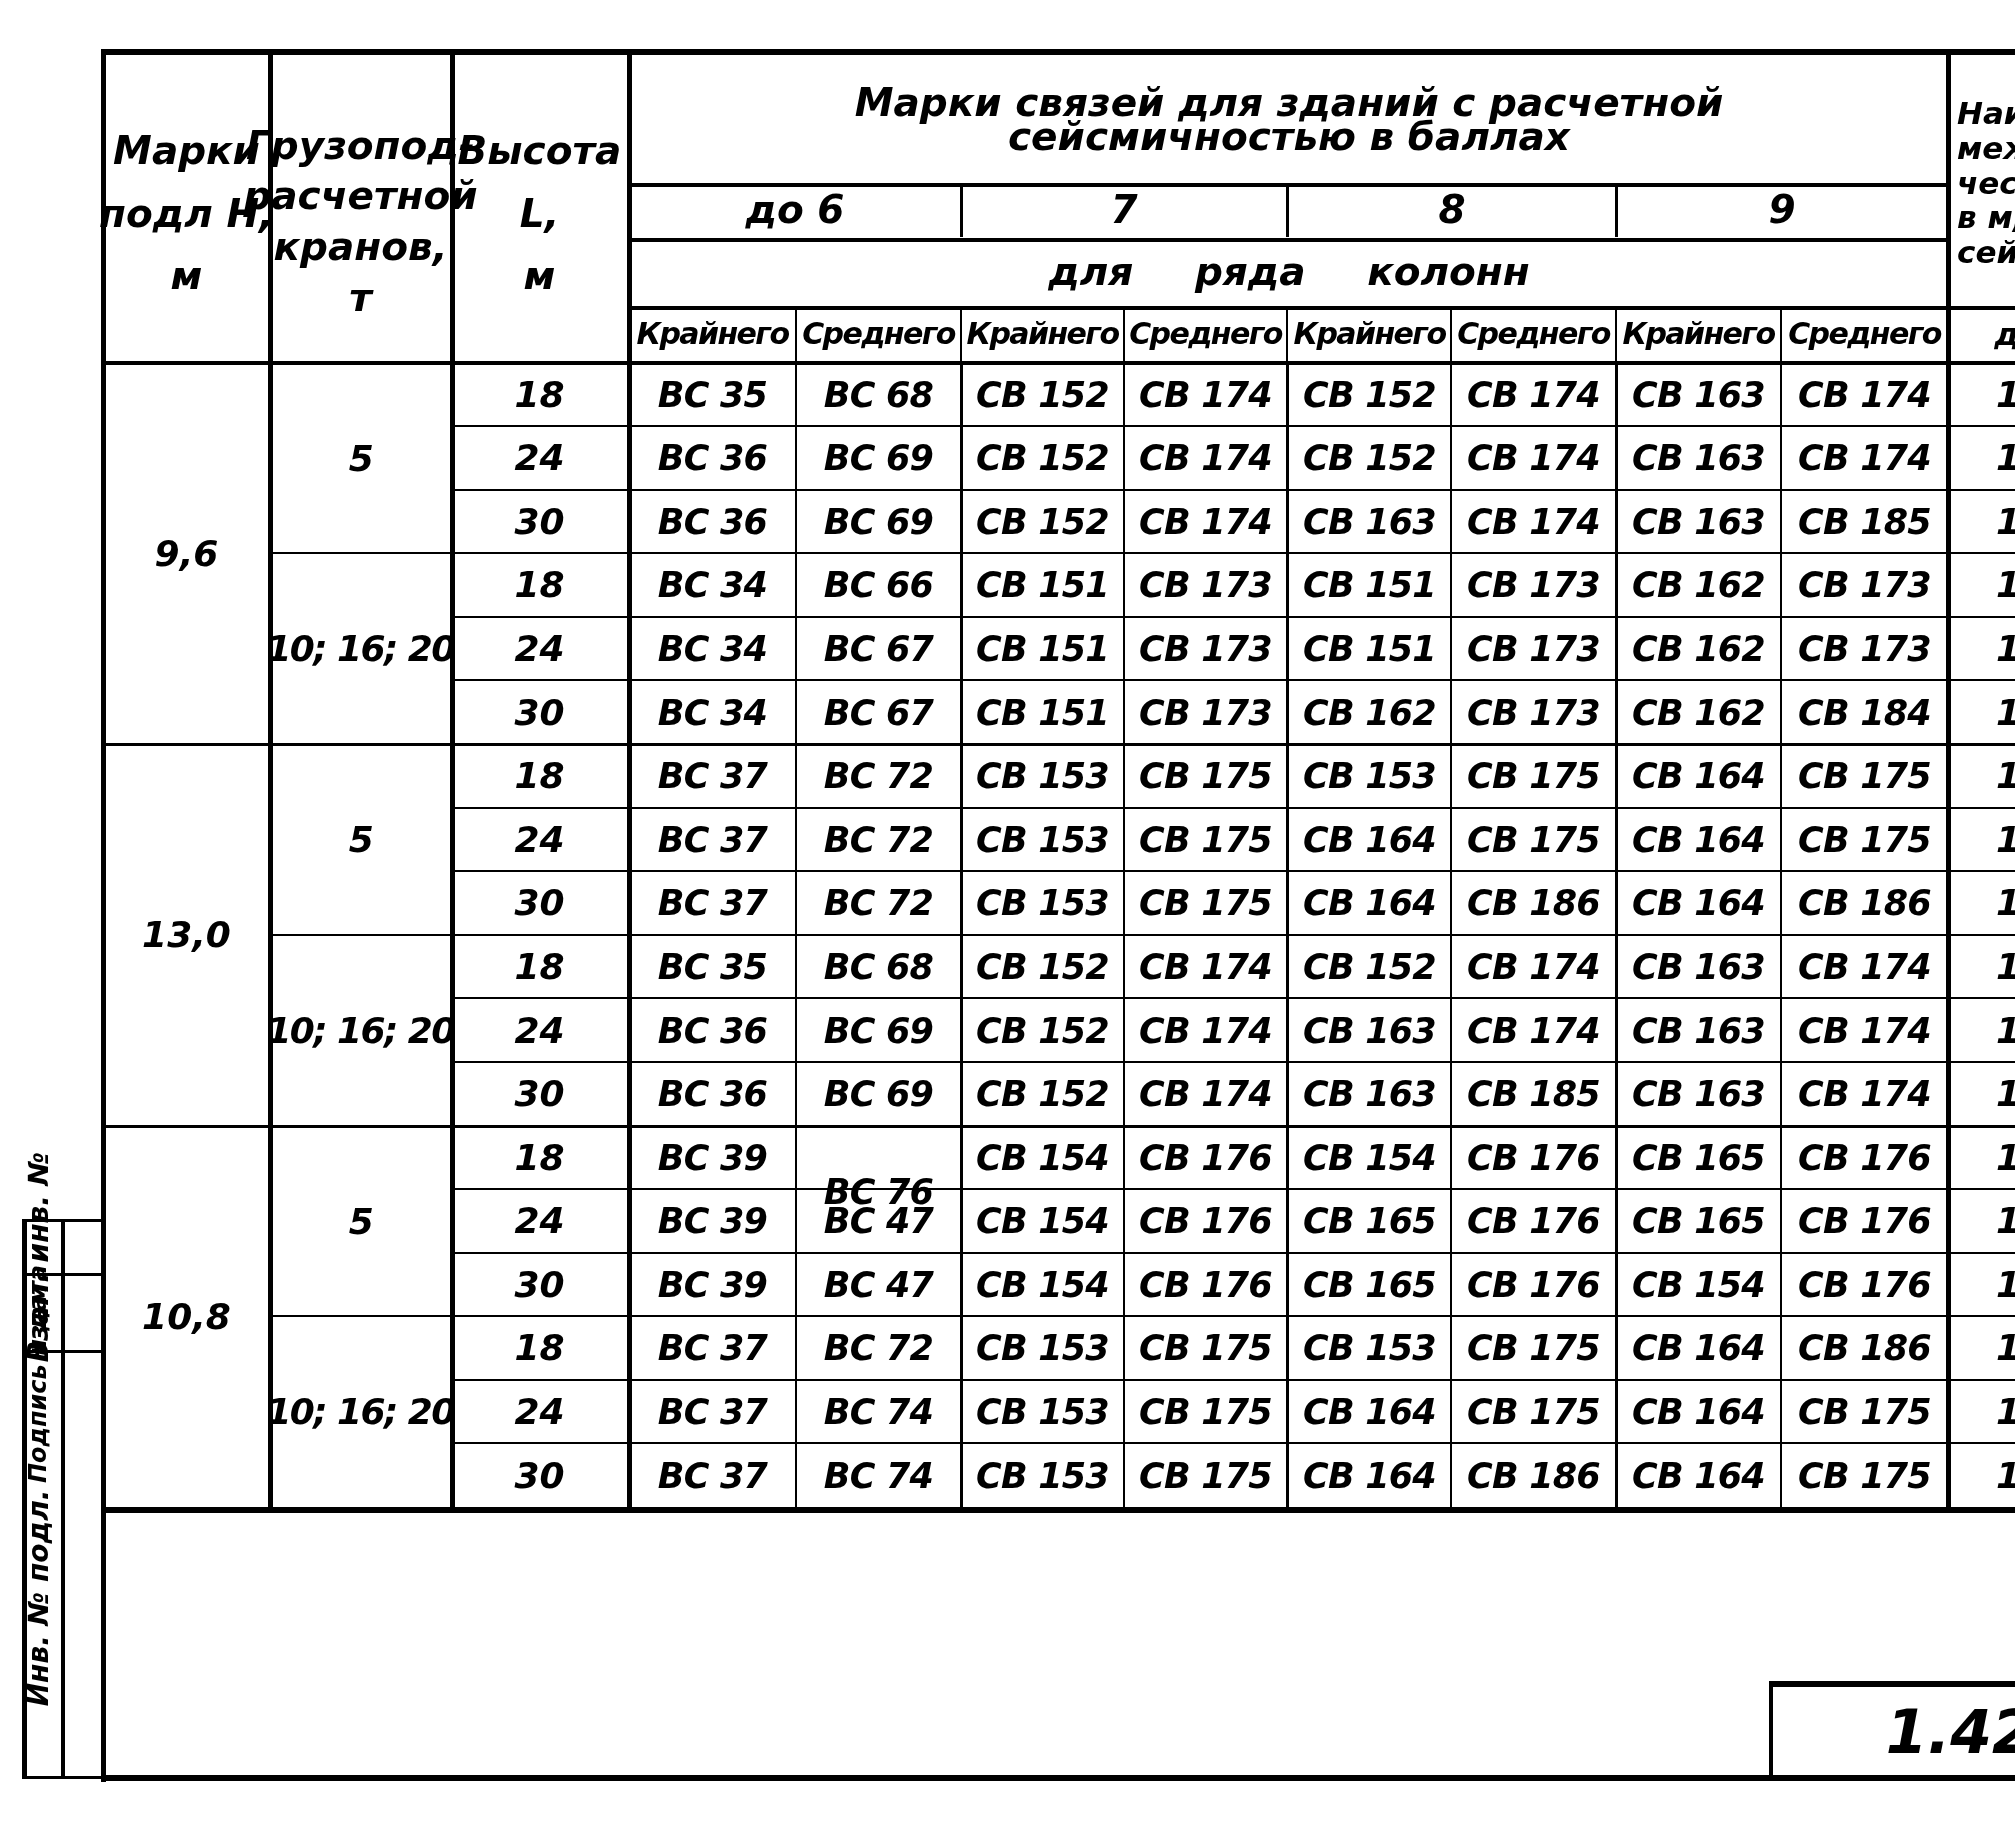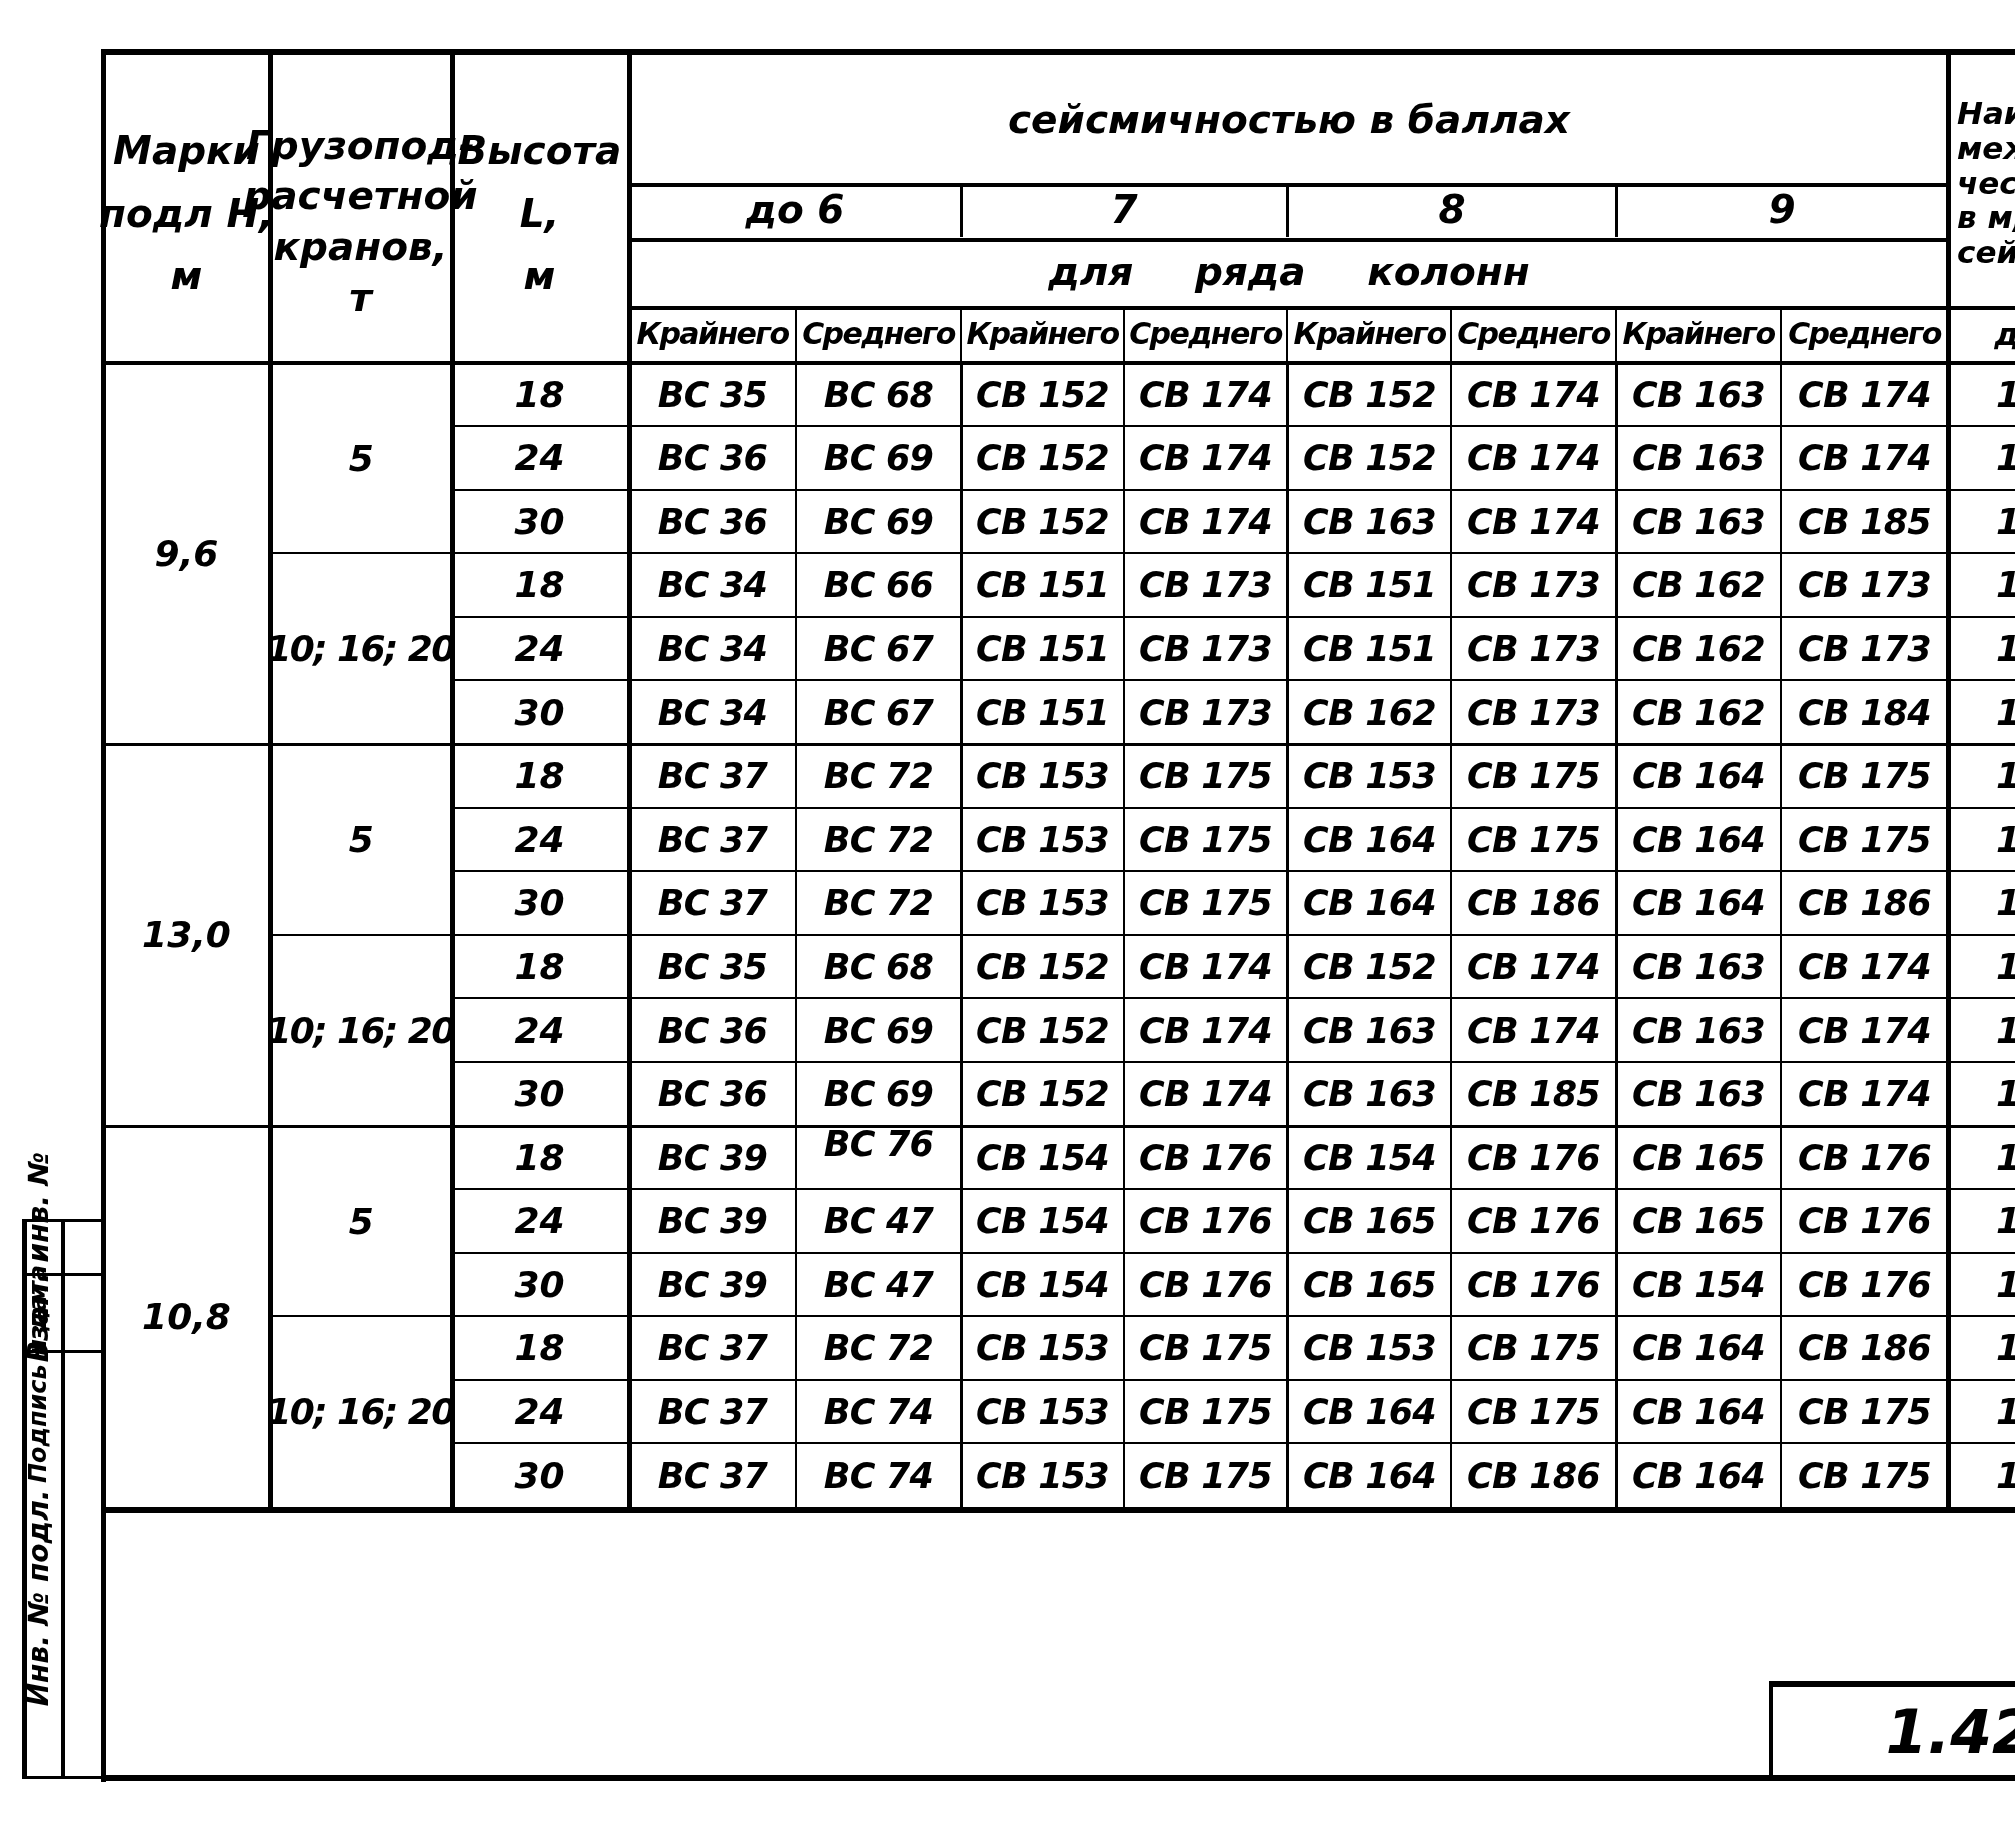--- a/index.html
+++ b/index.html
@@ -47,20 +47,21 @@
       <span>кранов,</span>
       <span>т</span>
     </div>
     <div class="cell-text hand hdr" style="left: 455px; top: 69px; width: 169px; height: 290px; flex-direction: column; line-height: 1.6;">
       <span>Высота</span>
       <span>L,</span>
       <span>м</span>
     </div>
     <div class="hline" style="left: 629px; top: 183px; width: 1320px; height: 4px;"></div>
     <div class="cell-text hand hdr" style="left: 629px; top: 60px; width: 1320px; height: 119px; flex-direction: column; line-height: 0.85;">
+      <span>Марки связей для зданий с расчетной</span>
       <span>сейсмичностью в баллах</span>
     </div>
     <div class="hline" style="left: 629px; top: 238px; width: 1320px; height: 4px;"></div>
     <div class="cell-text hand hdr" style="left: 629px; top: 183px; width: 332px; height: 54px;">до 6</div>
     <div class="vline" style="left: 960px; top: 183px; width: 2.8px; height: 54px;"></div>
     <div class="cell-text hand hdr" style="left: 961px; top: 183px; width: 326px; height: 54px;">7</div>
     <div class="vline" style="left: 1286px; top: 183px; width: 2.8px; height: 54px;"></div>
     <div class="cell-text hand hdr" style="left: 1288px; top: 183px; width: 328px; height: 54px;">8</div>
     <div class="vline" style="left: 1615px; top: 183px; width: 2.8px; height: 54px;"></div>
     <div class="cell-text hand hdr" style="left: 1616px; top: 183px; width: 332px; height: 54px;">9</div>
@@ -232,21 +233,21 @@
     <div class="cell-text hand mark" style="left: 1288px; top: 1062px; width: 163px; height: 64px;">СВ 163</div>
     <div class="cell-text hand mark" style="left: 1451px; top: 1062px; width: 165px; height: 64px;">СВ 185</div>
     <div class="cell-text hand mark" style="left: 1616px; top: 1062px; width: 165px; height: 64px;">СВ 163</div>
     <div class="cell-text hand mark" style="left: 1781px; top: 1062px; width: 167px; height: 64px;">СВ 174</div>
     <div class="cell-text hand num" style="left: 1949px; top: 1062px; width: 169px; height: 64px;">156</div>
     <div class="cell-text hand num" style="left: 103px; top: 1126px; width: 167px; height: 382px;">10,8</div>
     <div class="hline" style="left: 103px; top: 1125px; width: 2508px; height: 3.2px;"></div>
     <div class="cell-text hand num" style="left: 270px; top: 1126px; width: 181px; height: 191px; letter-spacing: -1.6px;">5</div>
     <div class="cell-text hand num" style="left: 451px; top: 1126px; width: 177px; height: 64px;">18</div>
     <div class="cell-text hand mark" style="left: 629px; top: 1126px; width: 167px; height: 64px;">ВС 39</div>
-    <div class="cell-text hand mark" style="left: 796px; top: 1106px; width: 165px; height: 76px;">ВС 76</div>
+    <div class="cell-text hand mark" style="left: 796px; top: 1154px; width: 165px; height: 76px;">ВС 76</div>
     <div class="cell-text hand mark" style="left: 961px; top: 1126px; width: 163px; height: 64px;">СВ 154</div>
     <div class="cell-text hand mark" style="left: 1124px; top: 1126px; width: 163px; height: 64px;">СВ 176</div>
     <div class="cell-text hand mark" style="left: 1288px; top: 1126px; width: 163px; height: 64px;">СВ 154</div>
     <div class="cell-text hand mark" style="left: 1451px; top: 1126px; width: 165px; height: 64px;">СВ 176</div>
     <div class="cell-text hand mark" style="left: 1616px; top: 1126px; width: 165px; height: 64px;">СВ 165</div>
     <div class="cell-text hand mark" style="left: 1781px; top: 1126px; width: 167px; height: 64px;">СВ 176</div>
     <div class="cell-text hand num" style="left: 1949px; top: 1126px; width: 169px; height: 64px;">156</div>
     <div class="hline" style="left: 451px; top: 1188px; width: 2159px; height: 2.4px;"></div>
     <div class="cell-text hand num" style="left: 451px; top: 1189px; width: 177px; height: 64px;">24</div>
     <div class="cell-text hand mark" style="left: 629px; top: 1189px; width: 167px; height: 64px;">ВС 39</div>

